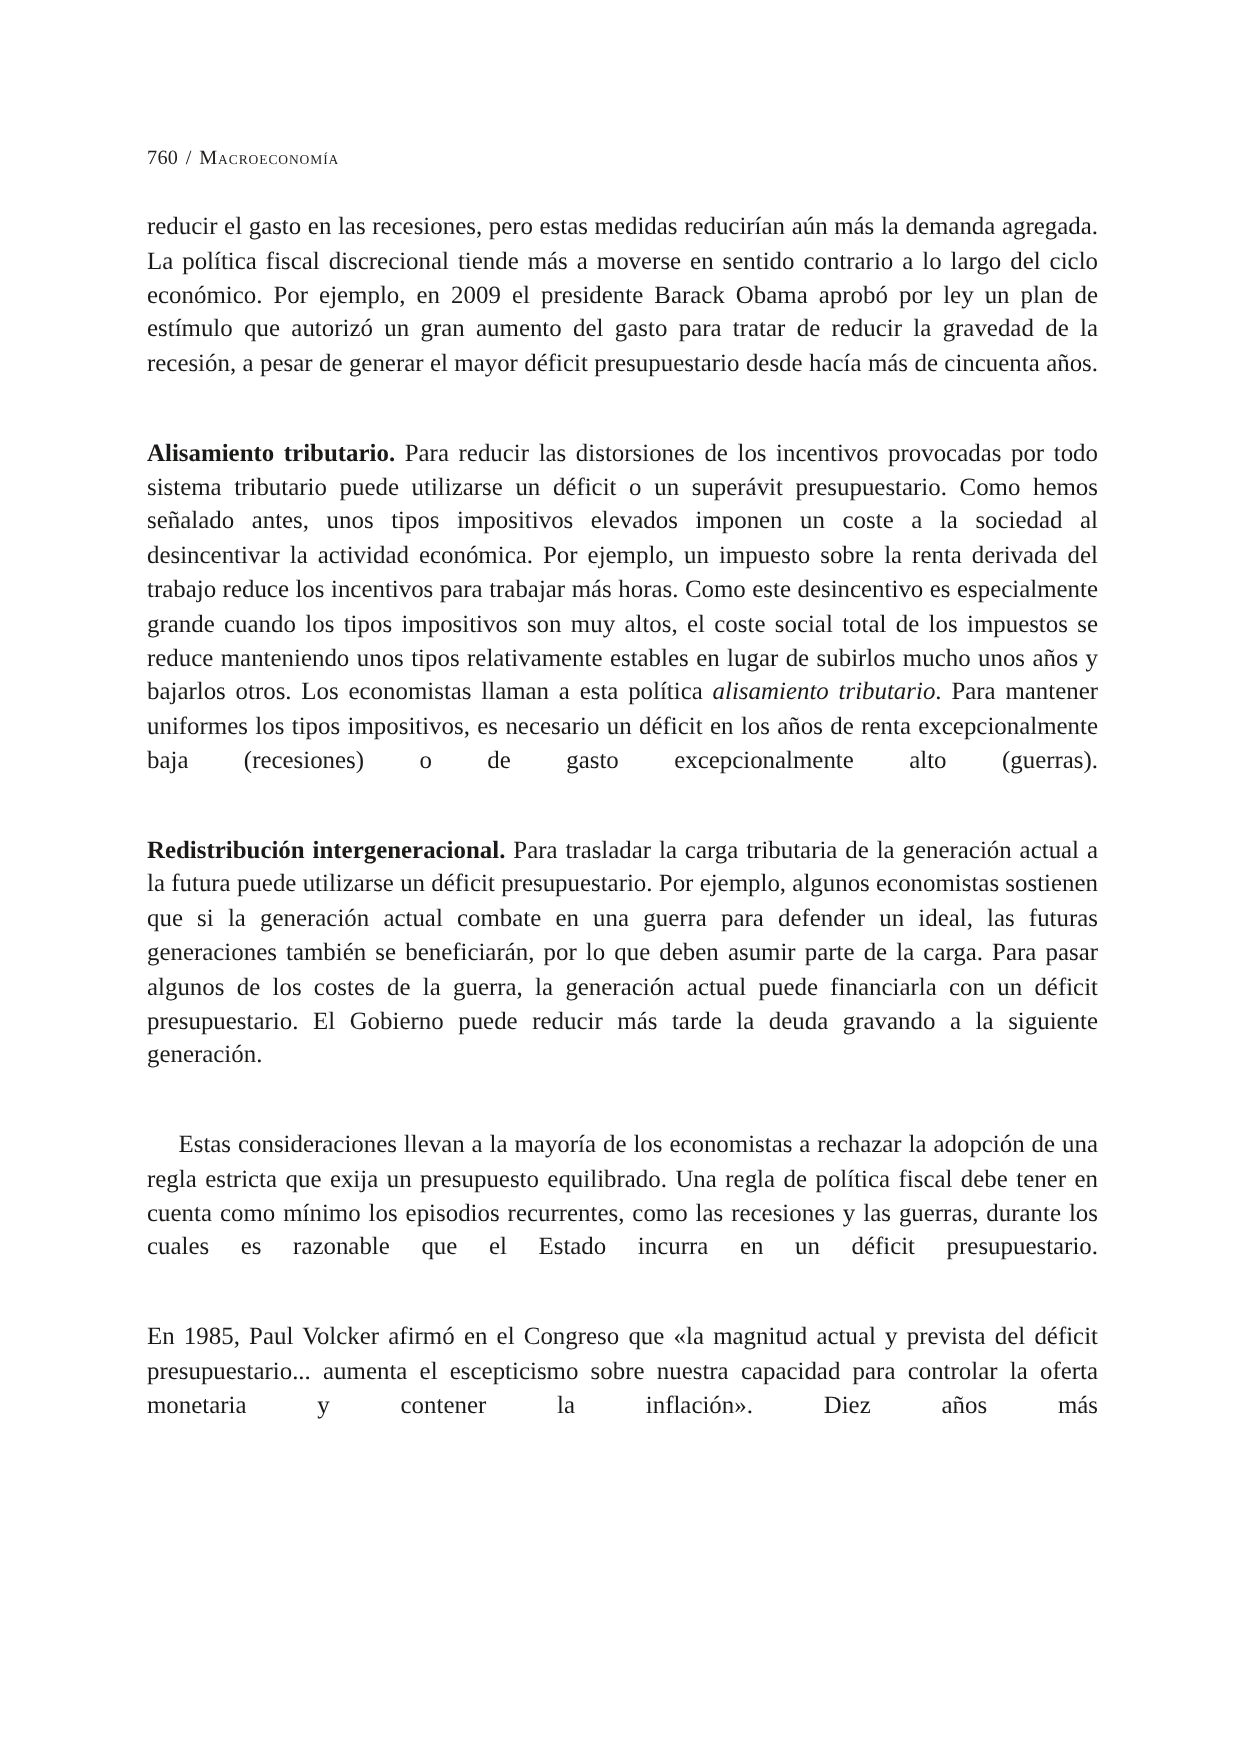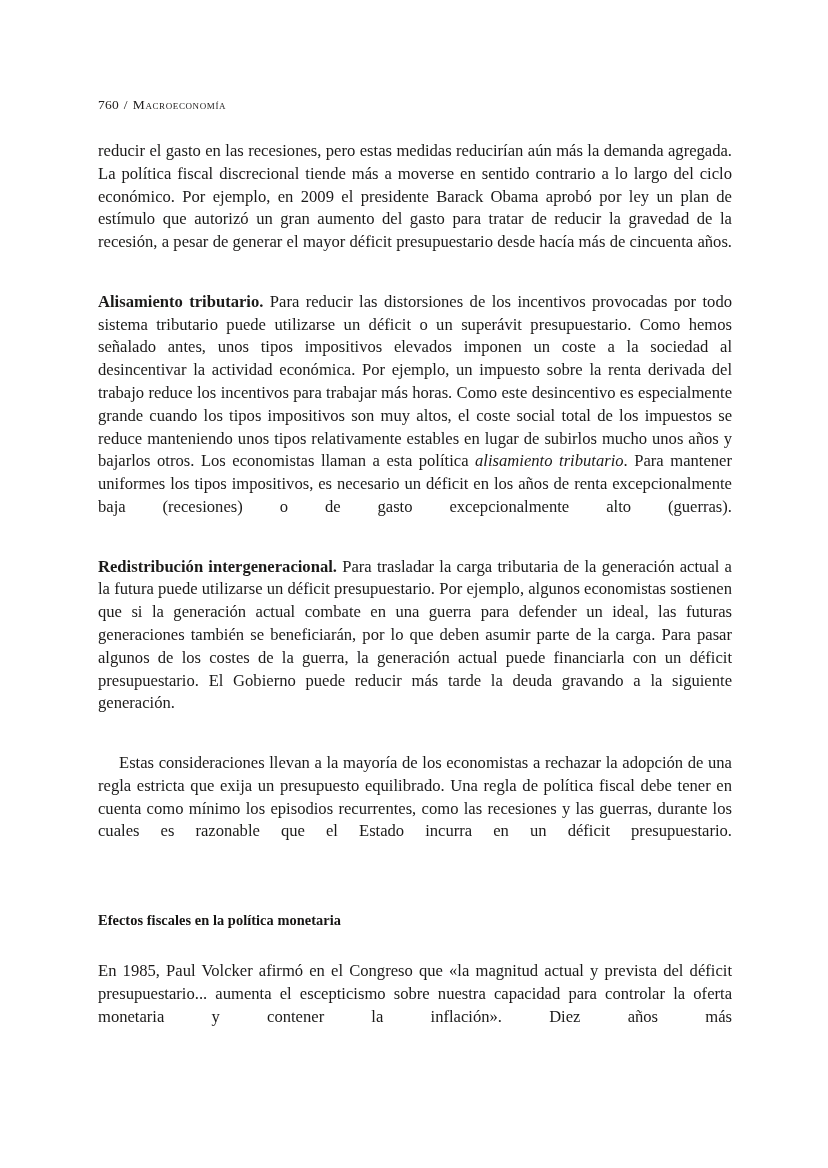--- a/index.html
+++ b/index.html
@@ -113,21 +113,18 @@
   <div class="textblock">
 
     <p class="para"><span>reducir el gasto en las recesiones, pero estas medidas reducirían aún más la demanda agregada. La política fiscal discrecional tiende más a moverse en sentido contrario a lo largo del ciclo económico. Por ejemplo, en 2009 el presidente Barack Obama aprobó por ley un plan de estímulo que autorizó un gran aumento del gasto para tratar de reducir la gravedad de la recesión, a pesar de generar el mayor déficit presupuestario desde hacía más de cincuenta años.</span></p>
 
     <p class="para"><span class="lead-in">Alisamiento tributario.</span><span> Para reducir las distorsiones de los incentivos provocadas por todo sistema tributario puede utilizarse un déficit o un superávit presupuestario. Como hemos señalado antes, unos tipos impositivos elevados imponen un coste a la sociedad al desincentivar la actividad económica. Por ejemplo, un impuesto sobre la renta derivada del trabajo reduce los incentivos para trabajar más horas. Como este desincentivo es especialmente grande cuando los tipos impositivos son muy altos, el coste social total de los impuestos se reduce manteniendo unos tipos relativamente estables en lugar de subirlos mucho unos años y bajarlos otros. Los economistas llaman a esta política </span><span class="term-italic">alisamiento tributario</span><span>. Para mantener uniformes los tipos impositivos, es necesario un déficit en los años de renta excepcionalmente baja (recesiones) o de gasto excepcionalmente alto (guerras).</span></p>
 
     <p class="para"><span class="lead-in">Redistribución intergeneracional.</span><span> Para trasladar la carga tributaria de la generación actual a la futura puede utilizarse un déficit presupuestario. Por ejemplo, algunos economistas sostienen que si la generación actual combate en una guerra para defender un ideal, las futuras generaciones también se beneficiarán, por lo que deben asumir parte de la carga. Para pasar algunos de los costes de la guerra, la generación actual puede financiarla con un déficit presupuestario. El Gobierno puede reducir más tarde la deuda gravando a la siguiente generación.</span></p>
 
     <p class="para cont"><span>Estas consideraciones llevan a la mayoría de los economistas a rechazar la adopción de una regla estricta que exija un presupuesto equilibrado. Una regla de política fiscal debe tener en cuenta como mínimo los episodios recurrentes, como las recesiones y las guerras, durante los cuales es razonable que el Estado incurra en un déficit presupuestario.</span></p>
 
-    <div class="heading-block">
-      <h2 class="section-heading">Efectos fiscales en la política monetaria</h2>
-    </div>
 
     <p class="para"><span>En 1985, Paul Volcker afirmó en el Congreso que «la magnitud actual y prevista del déficit presupuestario... aumenta el escepticismo sobre nuestra capacidad para controlar la oferta monetaria y contener la inflación». Diez años más</span></p>
 
   </div>
 
 </div>
 
 </body></html>

